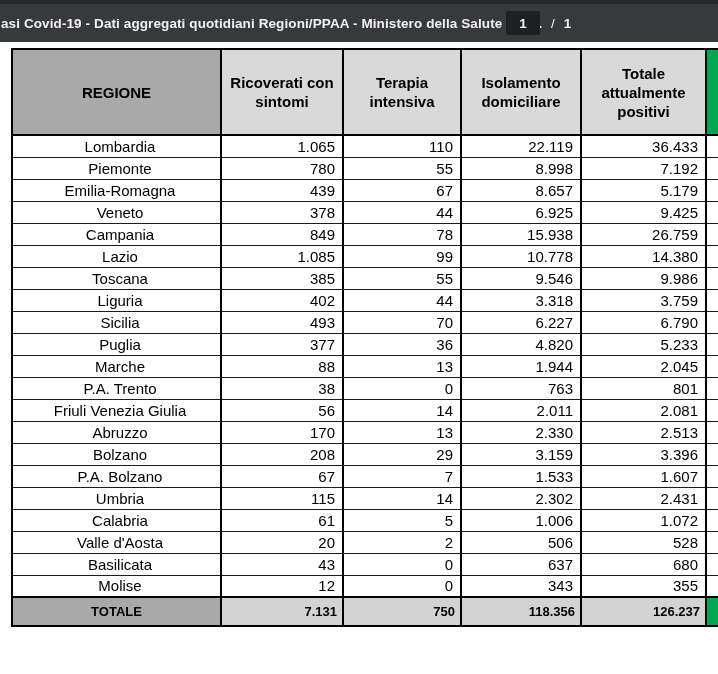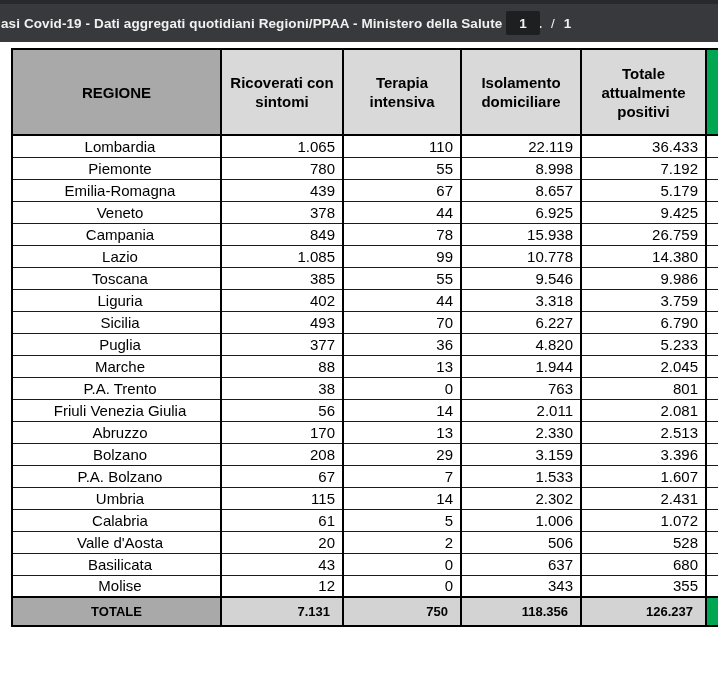--- a/index.html
+++ b/index.html
@@ -101,21 +101,21 @@
     border: 2px solid #000;
     font-size: 13px;
     font-weight: 700;
     background: var(--total_cell_gray, #d3d3d3);
     vertical-align: middle;
   }
   tfoot td.total-label {
     background: var(--header_gray, #a9a9a9);
     text-align: center;
   }
-  tfoot td.num { text-align: right; padding-right: 12px; }
+  tfoot td.num { text-align: right; padding-right: 5px; }
   tfoot td.greencol { background: var(--green_accent, #00a651); }
 
   table { border: 2px solid #000; }
 </style>
 </head>
 <body>
 
 <div class="toolbar">
   <div class="toolbar-title">asi Covid-19 - Dati aggregati quotidiani Regioni/PPAA - Ministero della Salute - Ist...</div>
   <div class="page-indicator">

